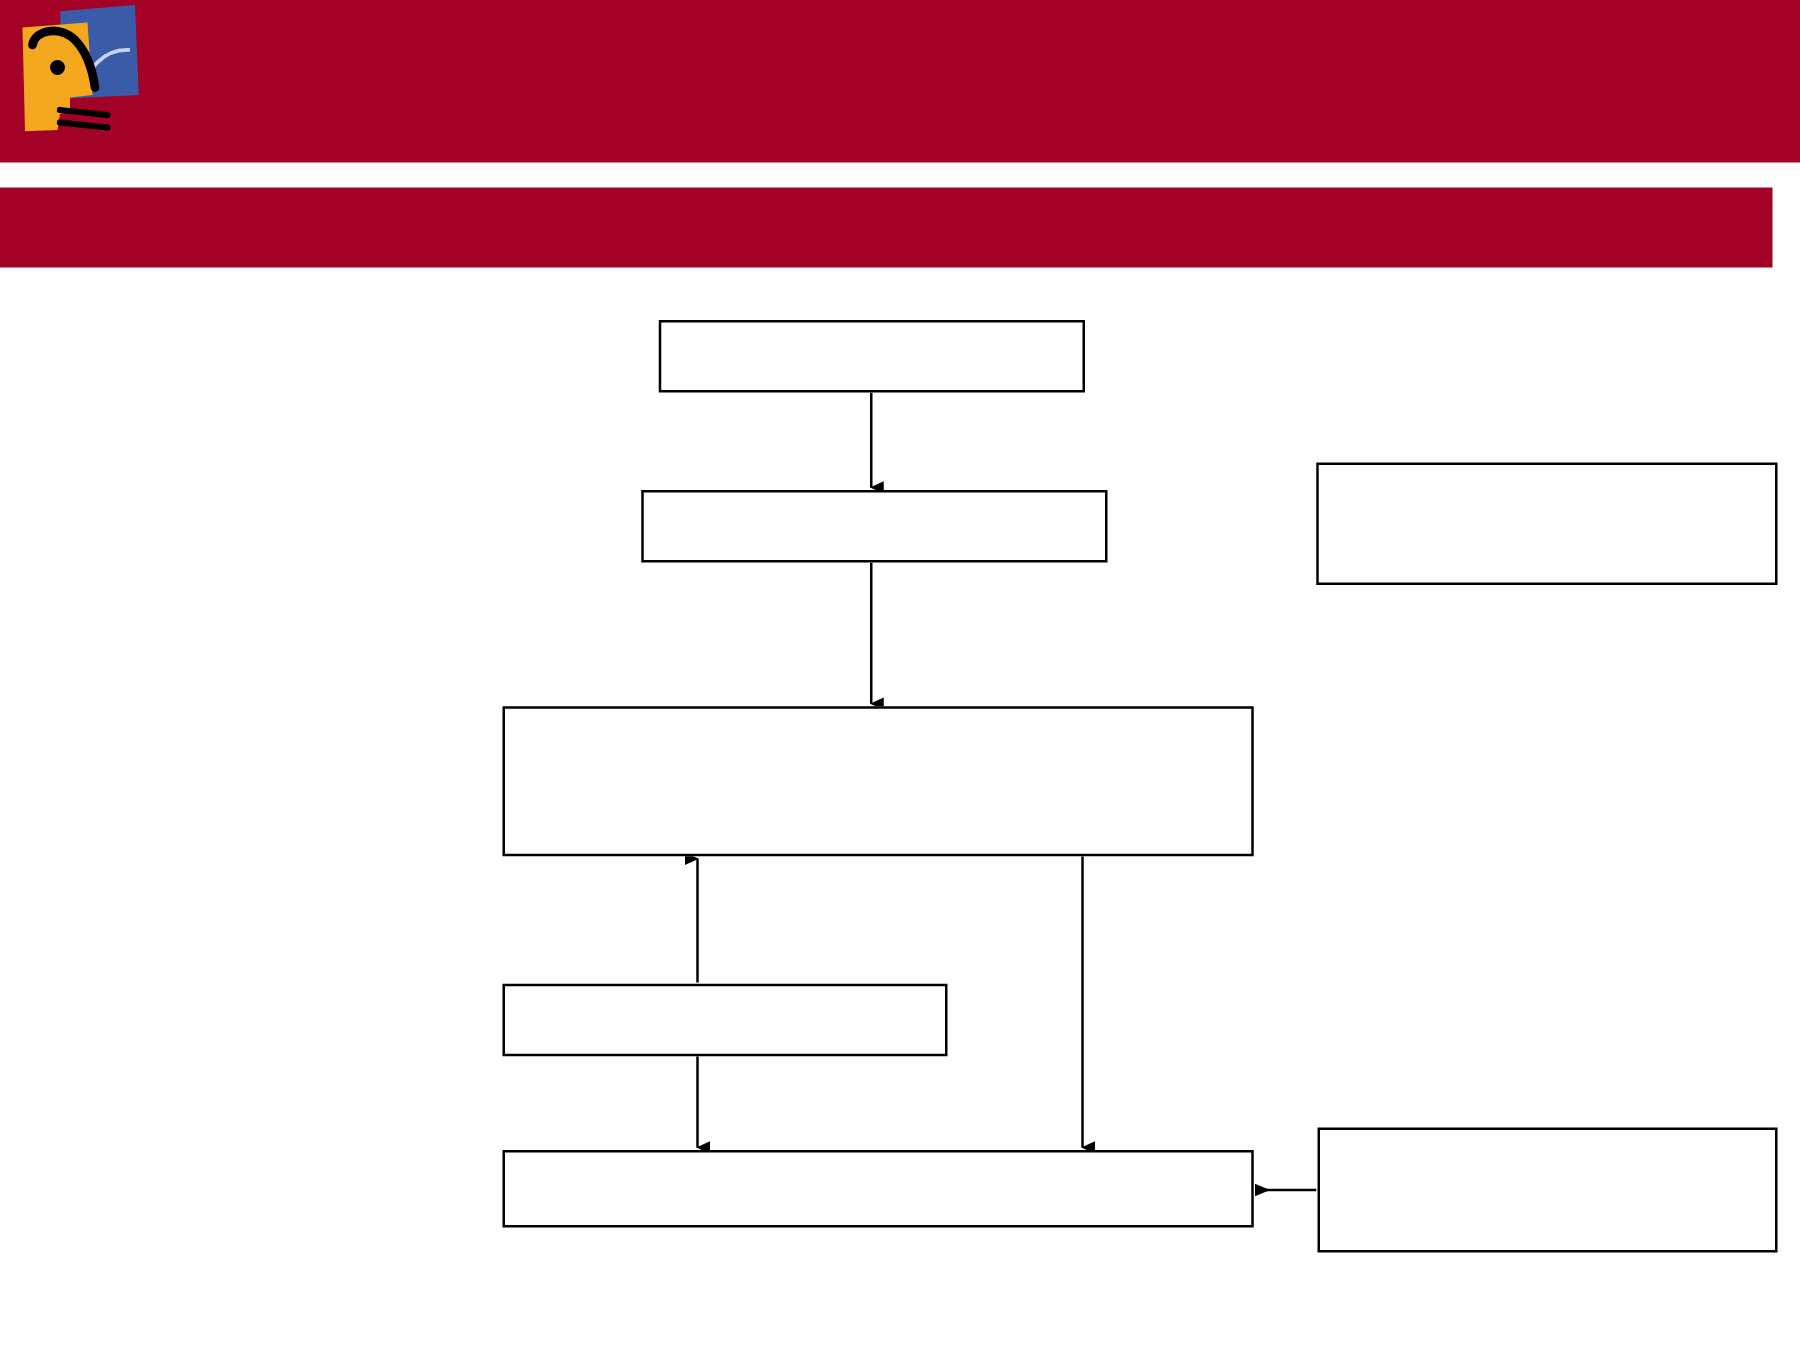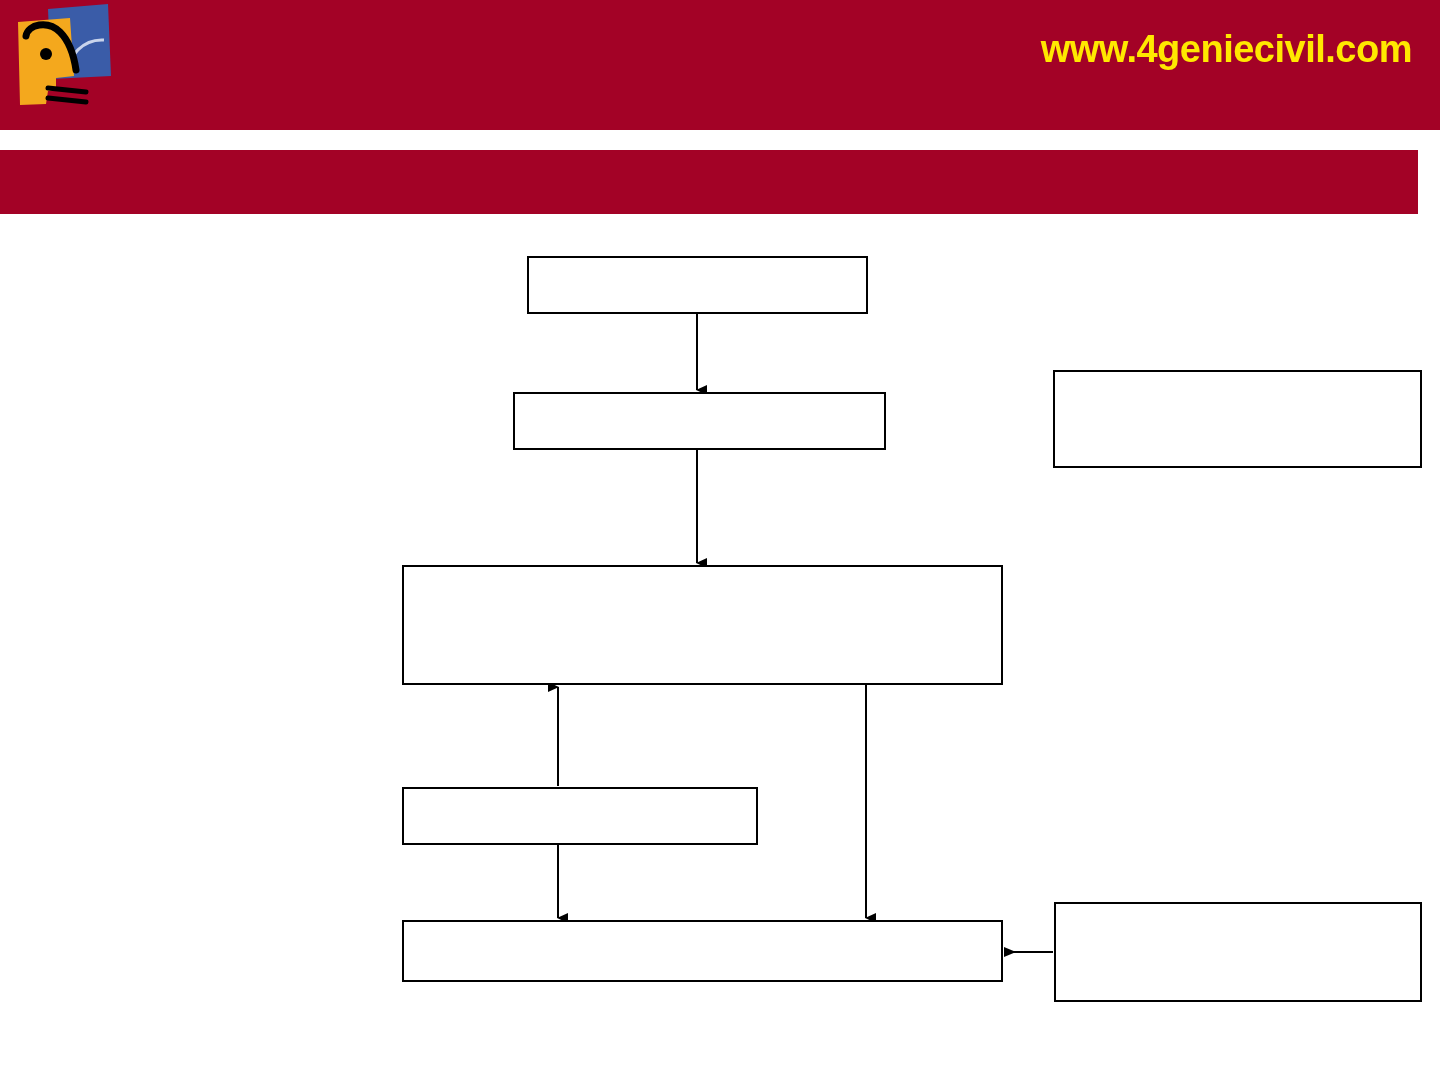--- a/index.html
+++ b/index.html
@@ -124,21 +124,20 @@
 
         <path d="M18,32 C20,20 40,16 52,28 C62,38 66,52 68,66" fill="none" stroke="#000000" stroke-width="7" stroke-linecap="round"></path>
 
         <circle cx="38" cy="50" r="6" fill="#000000"></circle>
 
         <line x1="40" y1="84" x2="78" y2="88" stroke="#000000" stroke-width="5" stroke-linecap="round"></line>
         <line x1="40" y1="94" x2="78" y2="98" stroke="#000000" stroke-width="5" stroke-linecap="round"></line>
       </svg>
     </div>
 
-    <div class="site-url">www.4geniecivil.com</div>
   </div>
 
   <div class="title-band">
     <div class="title-band-text"></div>
   </div>
 
   <div class="chart-area">
 
     <svg class="chart-svg" viewBox="0 0 1440 866" xmlns="http://www.w3.org/2000/svg">
       <defs>

